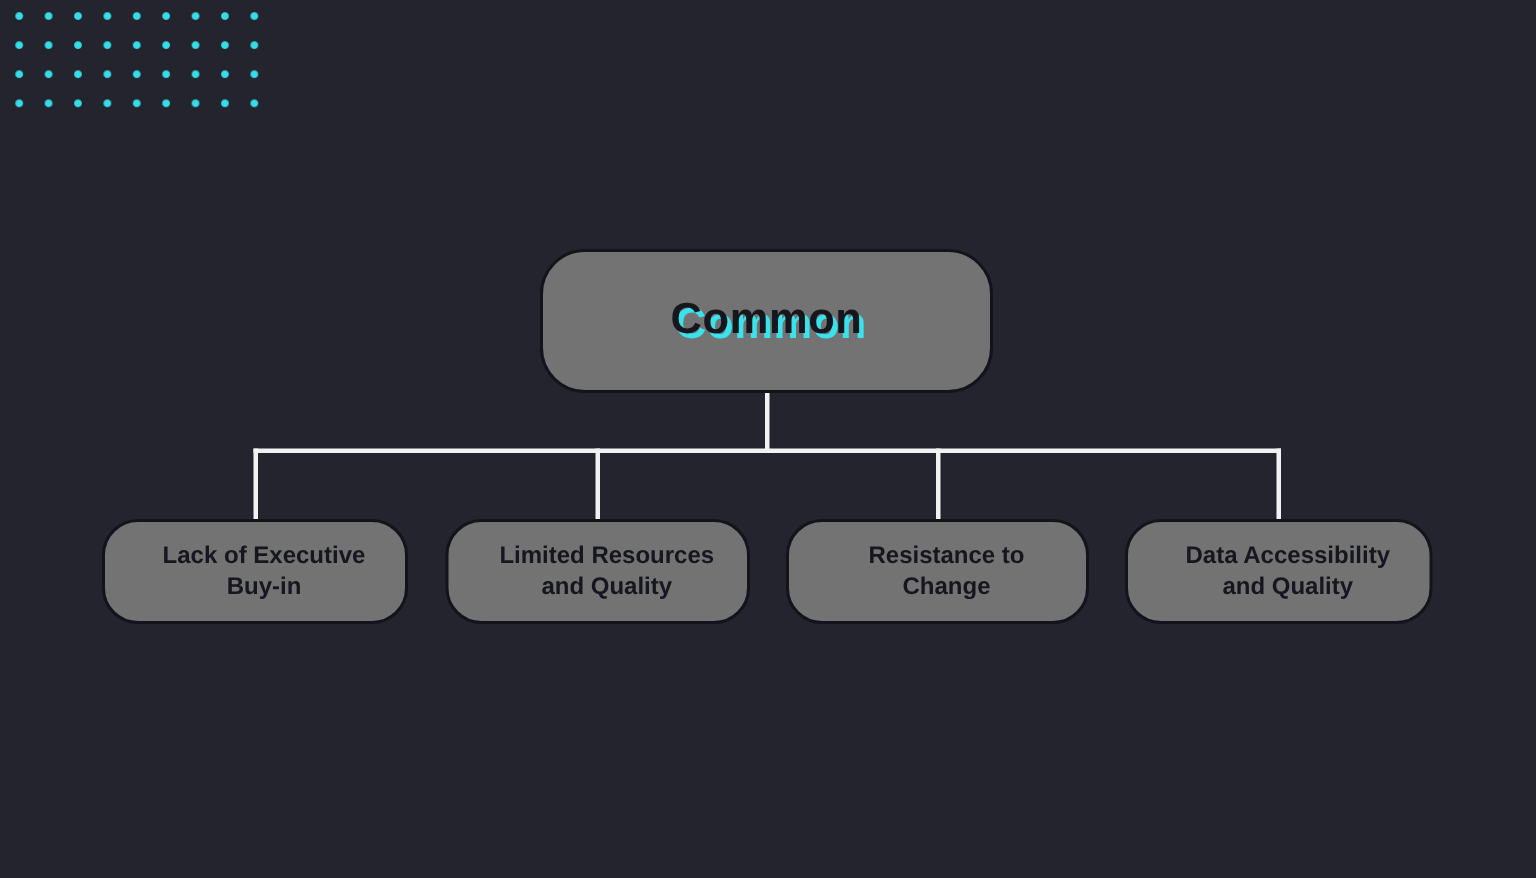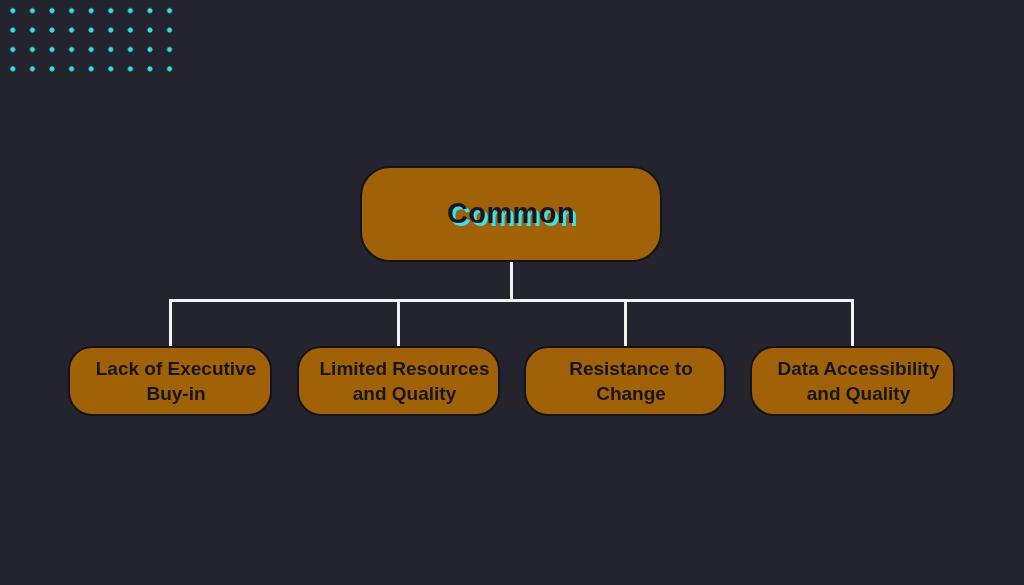--- a/index.html
+++ b/index.html
@@ -28,21 +28,21 @@
   
   .line {
     position: absolute;
     background: #f2f2f2;
   }
   .line.v { width: 3px; }
   .line.h { height: 3px; }
   
   .node {
     position: absolute;
-    background: #a16207;
+    background: #737373;
     border: 2px solid #13131b;
     box-sizing: border-box;
     display: flex;
     flex-direction: column;
     align-items: center;
     justify-content: center;
     text-align: center;
     color: #16161f;
   }
   .node span { display: block; white-space: nowrap; }
@@ -57,21 +57,21 @@
     line-height: 1.16;
     letter-spacing: 0.4px;
   }
   .node.root span {
     text-shadow: 3px 3px 0 #38e3ec;
   }
   .node.child {
     top: 346px;
     height: 70px;
     border-radius: 24px;
-    font-size: 19px;
+    font-size: 16px;
     font-weight: 700;
     line-height: 1.32;
     padding-left: 12px;
   }
   .child1 { left: 68px;  width: 204px; }
   .child2 { left: 297px; width: 203px; }
   .child3 { left: 524px; width: 202px; }
   .child4 { left: 750px; width: 205px; }
 </style>
 </head>

